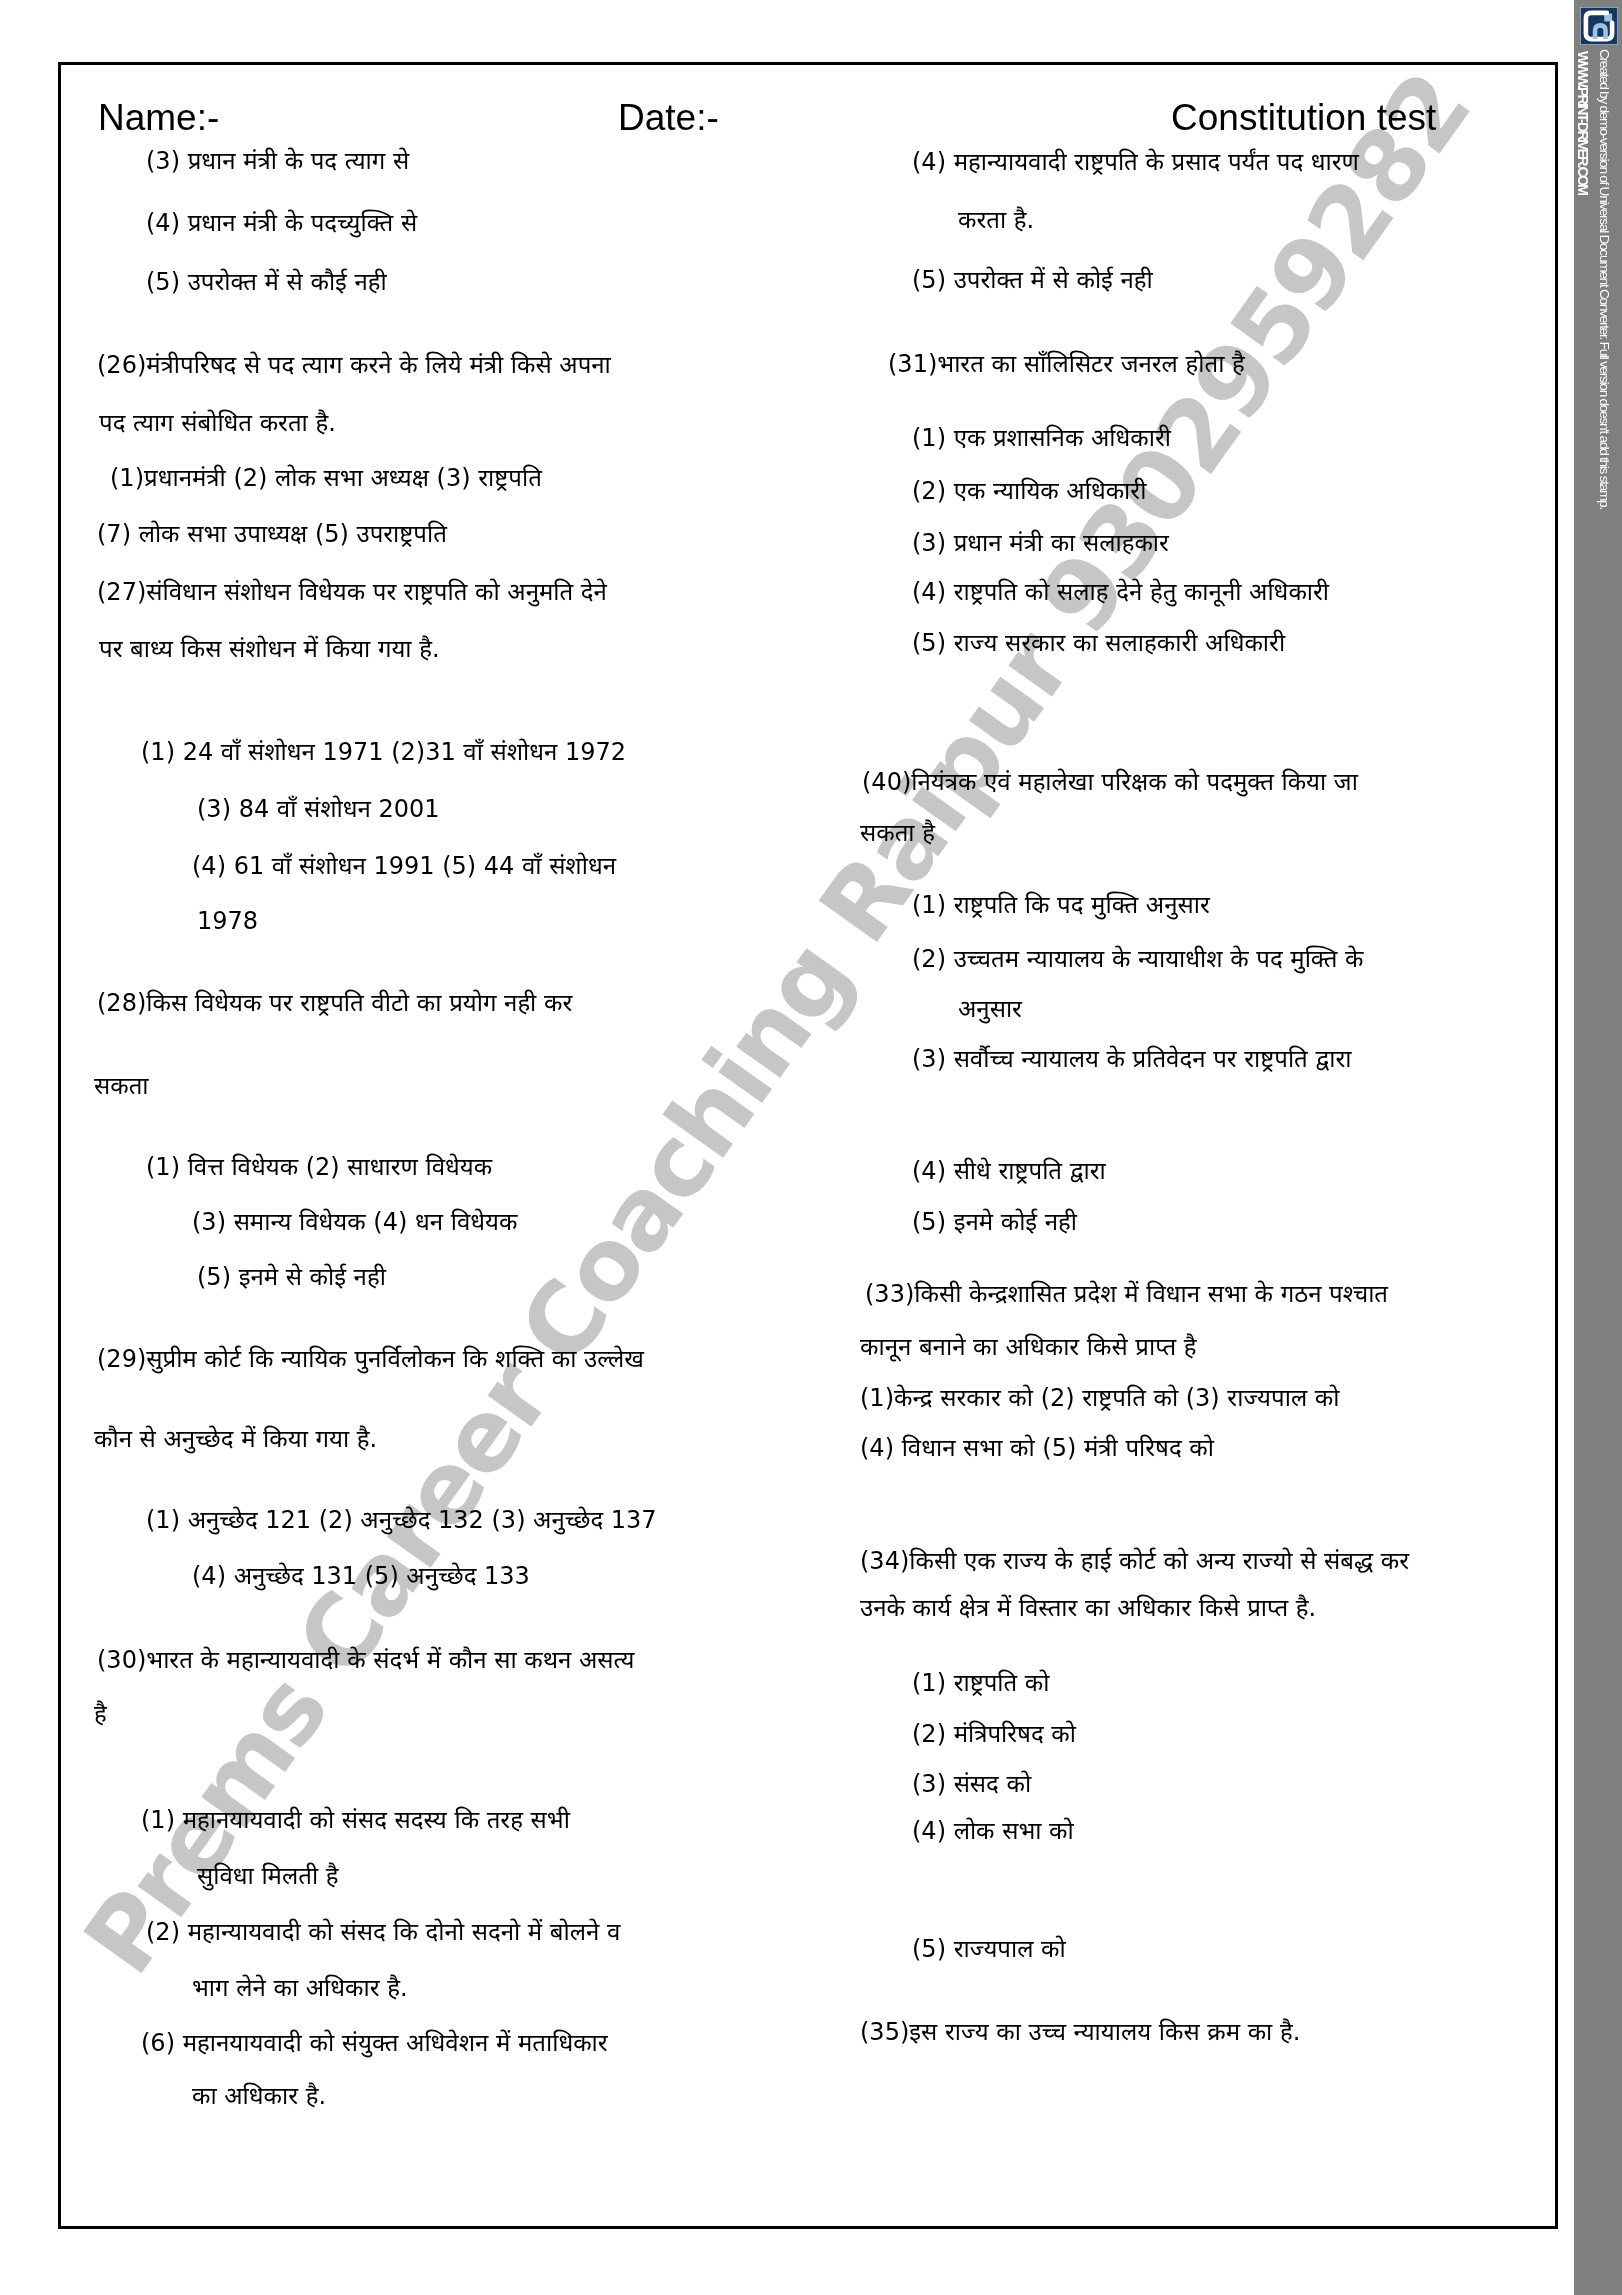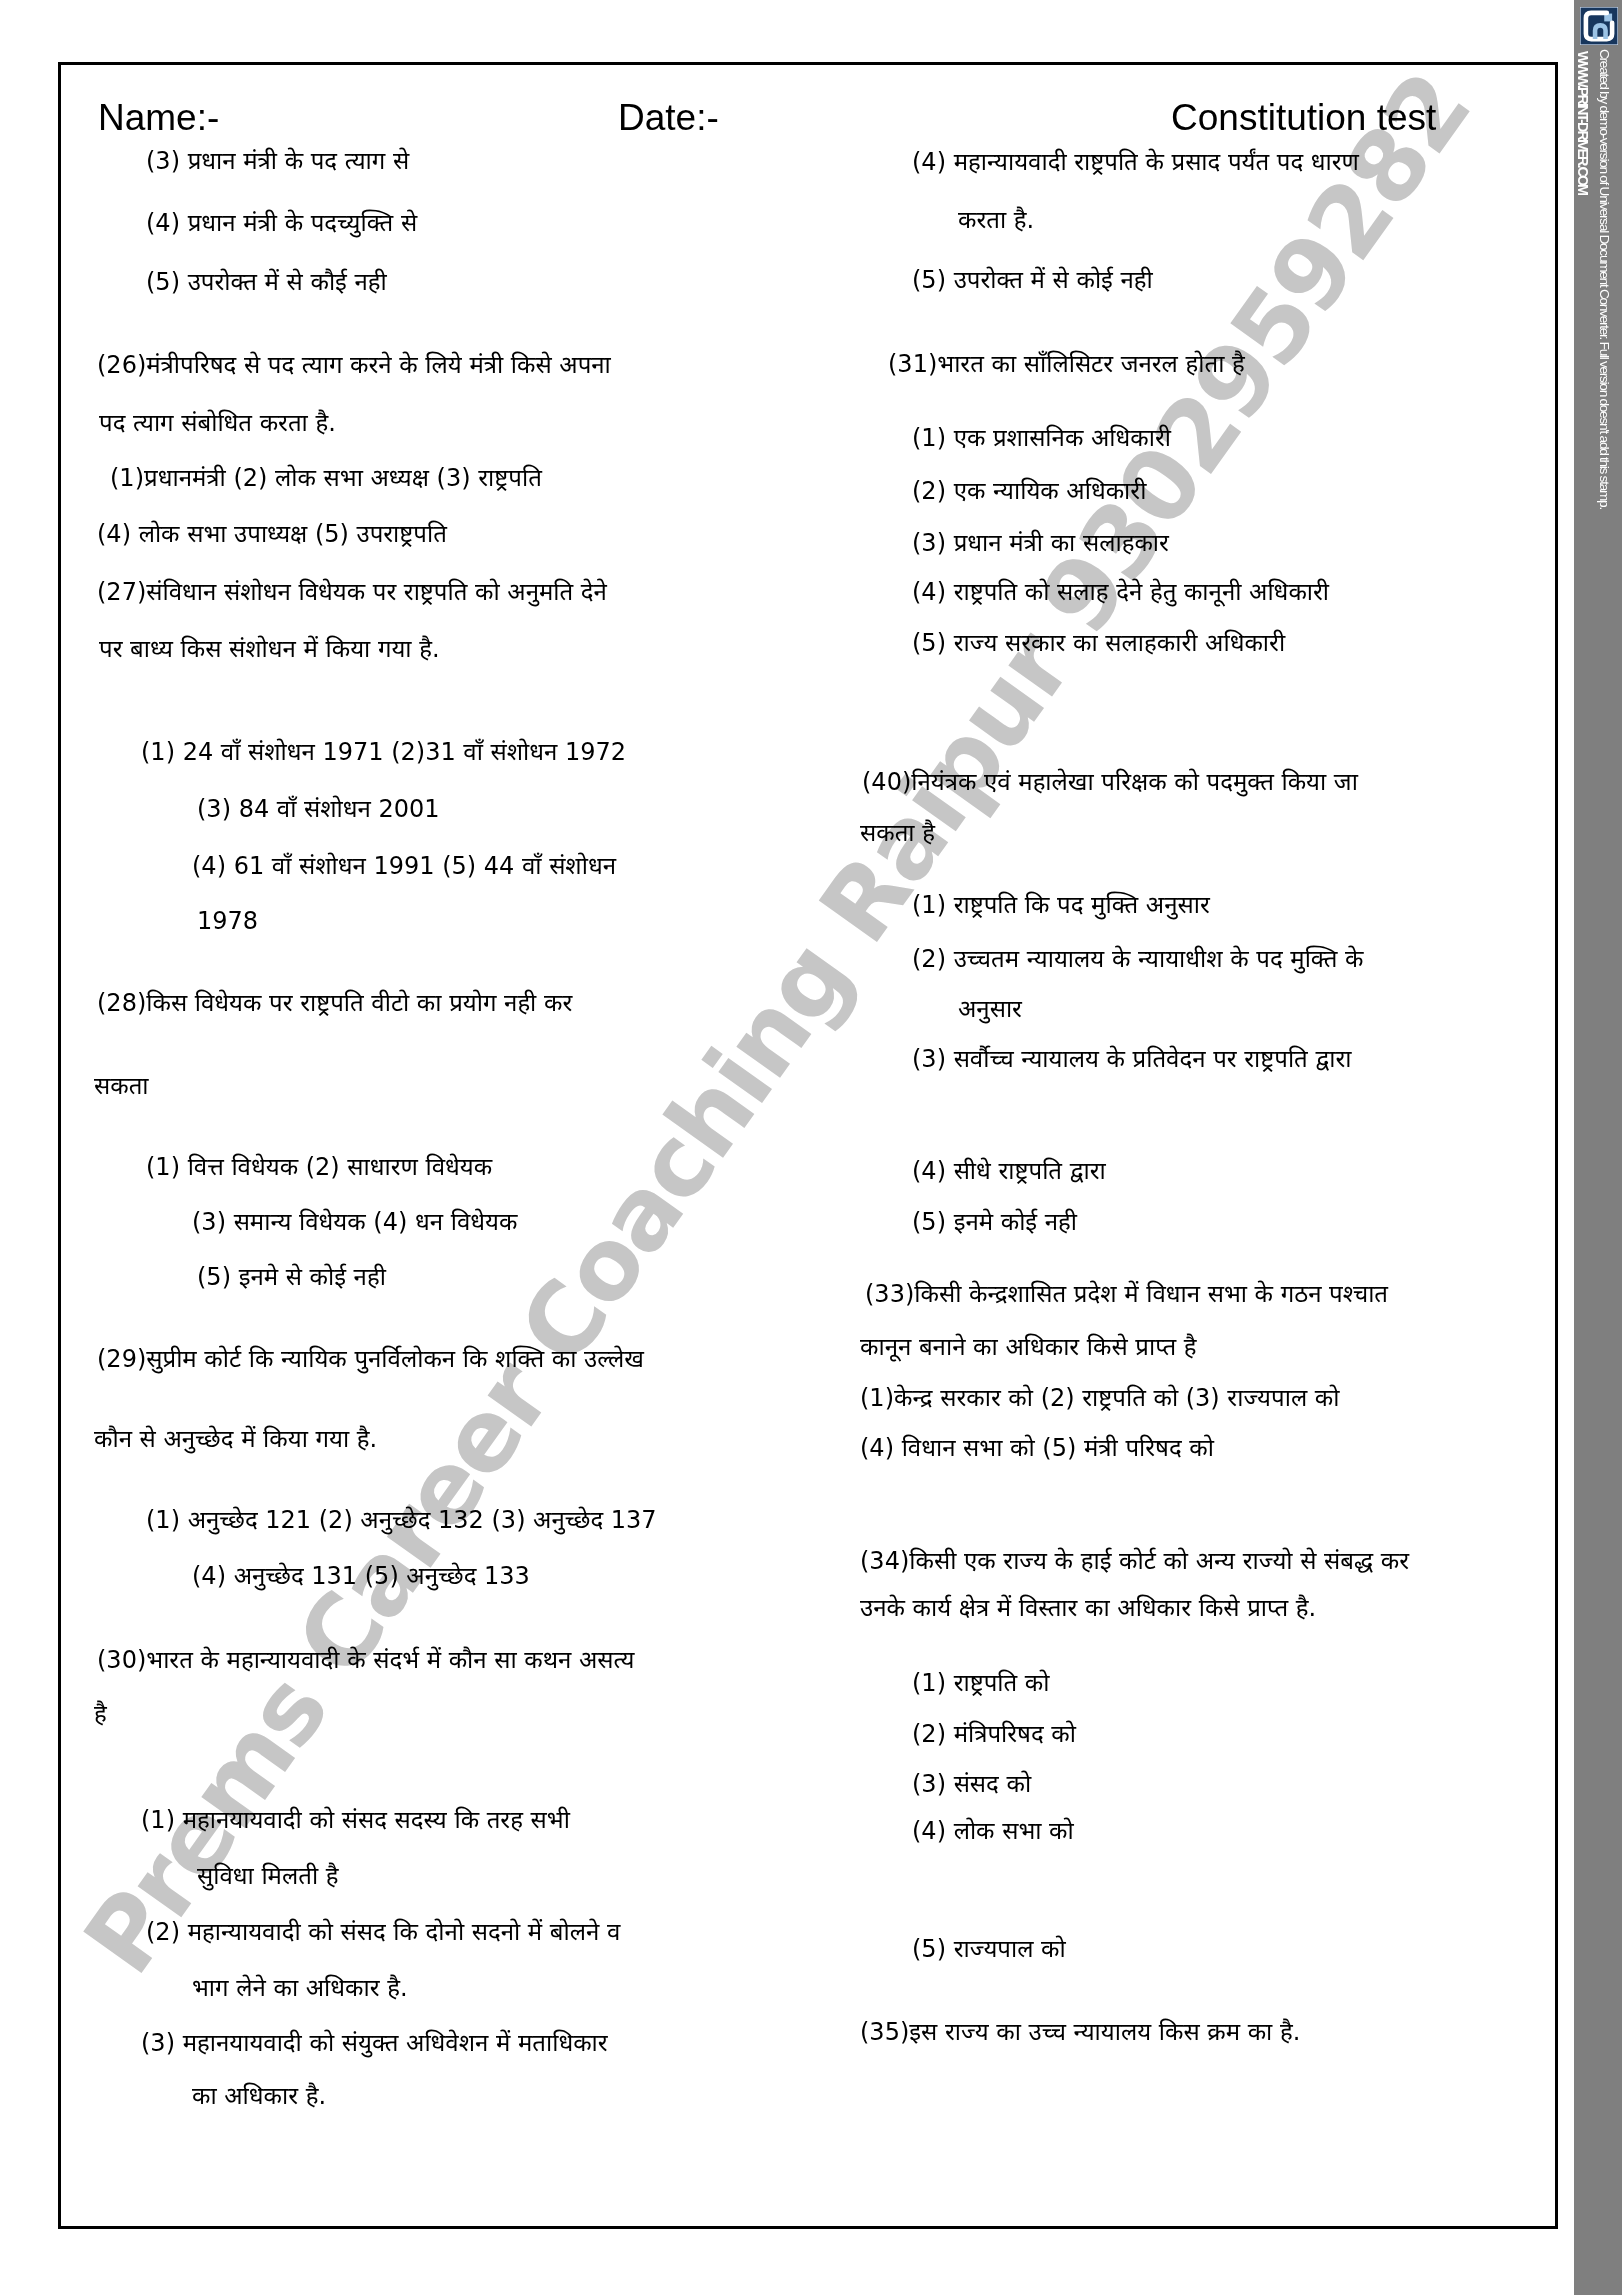--- a/index.html
+++ b/index.html
@@ -44,21 +44,21 @@
   <div class="hdr date">Date:-</div>
   <div class="hdr title">Constitution test</div>
 
   <div id="left-lines">
       <div class="qline" style="left: 146px; top: 133px;">(3) प्रधान मंत्री के पद त्याग से</div>
       <div class="qline" style="left: 146px; top: 195px;">(4) प्रधान मंत्री के पदच्युक्ति  से</div>
       <div class="qline" style="left: 146px; top: 254px;">(5) उपरोक्त में से कौई नही</div>
       <div class="qline" style="left: 97px; top: 337px;">(26)मंत्रीपरिषद से पद त्याग करने के लिये मंत्री किसे अपना</div>
       <div class="qline" style="left: 99px; top: 395px;">पद त्याग संबोधित करता है.</div>
       <div class="qline" style="left: 110px; top: 450px;">(1)प्रधानमंत्री  (2) लोक सभा अध्यक्ष  (3) राष्ट्रपति</div>
-      <div class="qline" style="left: 97px; top: 506px;">(4) लोक सभा उपाध्यक्ष  (5) उपराष्ट्रपति</div>
+      <div class="qline" style="left: 97px; top: 506px;">(7) लोक सभा उपाध्यक्ष  (5) उपराष्ट्रपति</div>
       <div class="qline" style="left: 97px; top: 564px;">(27)संविधान संशोधन विधेयक पर राष्ट्रपति को अनुमति देने</div>
       <div class="qline" style="left: 99px; top: 621px;">पर बाध्य किस संशोधन में किया गया है.</div>
       <div class="qline" style="left: 141px; top: 724px;">(1)  24 वाँ संशोधन  1971   (2)31 वाँ संशोधन 1972</div>
       <div class="qline" style="left: 197px; top: 781px;">(3)   84 वाँ संशोधन  2001</div>
       <div class="qline" style="left: 192px; top: 838px;">(4) 61 वाँ संशोधन 1991 (5) 44 वाँ संशोधन</div>
       <div class="qline" style="left: 197px; top: 893px;">1978</div>
       <div class="qline" style="left: 97px; top: 975px;">(28)किस विधेयक पर राष्ट्रपति वीटो का प्रयोग नही कर</div>
       <div class="qline" style="left: 94px; top: 1058px;">सकता</div>
       <div class="qline" style="left: 146px; top: 1139px;">(1) वित्त विधेयक  (2) साधारण विधेयक</div>
       <div class="qline" style="left: 192px; top: 1194px;">(3) समान्य विधेयक  (4) धन विधेयक</div>
@@ -66,21 +66,21 @@
       <div class="qline" style="left: 97px; top: 1331px;">(29)सुप्रीम कोर्ट कि न्यायिक पुनर्विलोकन कि शक्ति का उल्लेख</div>
       <div class="qline" style="left: 94px; top: 1411px;">कौन से अनुच्छेद में किया गया है.</div>
       <div class="qline" style="left: 146px; top: 1492px;">(1) अनुच्छेद 121 (2) अनुच्छेद 132  (3) अनुच्छेद 137</div>
       <div class="qline" style="left: 192px; top: 1548px;">(4) अनुच्छेद 131  (5) अनुच्छेद 133</div>
       <div class="qline" style="left: 97px; top: 1632px;">(30)भारत के महान्यायवादी के संदर्भ में कौन सा कथन असत्य</div>
       <div class="qline" style="left: 94px; top: 1686px;">है</div>
       <div class="qline" style="left: 141px; top: 1792px;">(1) महानयायवादी को संसद सदस्य   कि तरह सभी</div>
       <div class="qline" style="left: 197px; top: 1848px;">सुविधा मिलती है</div>
       <div class="qline" style="left: 146px; top: 1904px;">(2) महान्यायवादी को संसद कि दोनो सदनो में बोलने व</div>
       <div class="qline" style="left: 192px; top: 1960px;">भाग लेने का अधिकार है.</div>
-      <div class="qline" style="left: 141px; top: 2015px;">(3) महानयायवादी को संयुक्त अधिवेशन में मताधिकार</div>
+      <div class="qline" style="left: 141px; top: 2015px;">(6) महानयायवादी को संयुक्त अधिवेशन में मताधिकार</div>
       <div class="qline" style="left: 192px; top: 2068px;">का अधिकार है.</div>
     </div>
   <div id="right-lines">
       <div class="qline" style="left: 912px; top: 134px;">(4) महान्यायवादी राष्ट्रपति के प्रसाद पर्यंत पद धारण</div>
       <div class="qline" style="left: 958px; top: 192px;">करता है.</div>
       <div class="qline" style="left: 912px; top: 252px;">(5) उपरोक्त में से कोई नही</div>
       <div class="qline" style="left: 888px; top: 336px;">(31)भारत का साँलिसिटर जनरल होता है</div>
       <div class="qline" style="left: 912px; top: 410px;">(1) एक प्रशासनिक अधिकारी</div>
       <div class="qline" style="left: 912px; top: 463px;">(2) एक न्यायिक अधिकारी</div>
       <div class="qline" style="left: 912px; top: 515px;">(3) प्रधान मंत्री का सलाहकार</div>

